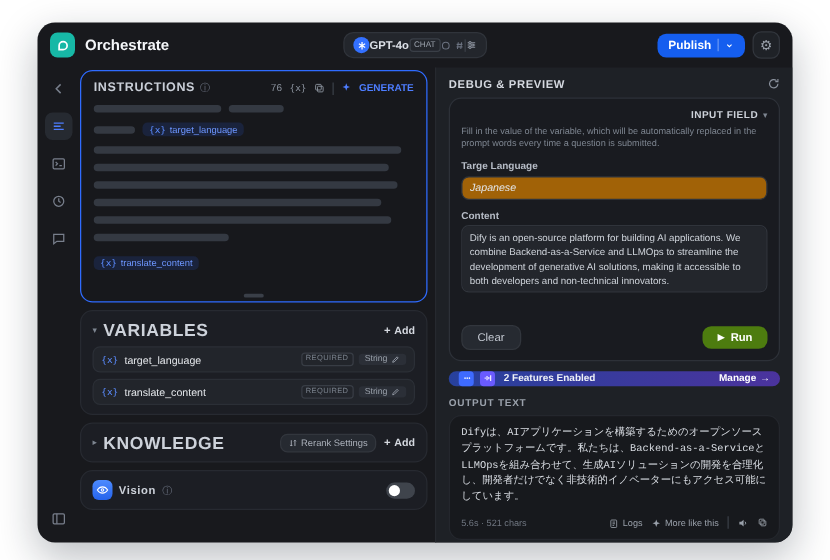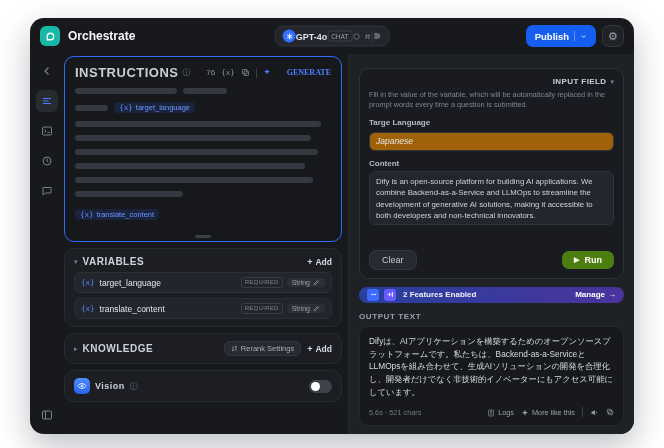--- a/index.html
+++ b/index.html
@@ -9,54 +9,54 @@
   
   .topbar { height:36px; flex:0 0 36px; display:flex; align-items:center; padding:0 10px; position:relative; }
   .logo { width:20px; height:20px; border-radius:6px; background:#17b8a6; display:flex; align-items:center; justify-content:center; margin-right:8px; }
   .app-title { color:#f4f6f9; font-size:12px; font-weight:bold; }
   .model-badge { position:absolute; left:50%; top:50%; transform:translate(-50%,-50%); display:flex; align-items:center; gap:0; background:#23262c; border:1px solid #30343b; border-radius:8px; padding:3px 7px; }
   .model-ic { width:13px; height:13px; border-radius:50%; background:#3370ff; display:flex; align-items:center; justify-content:center; }
   .model-name { color:#dde1e8; font-size:9px; font-weight:bold; }
   .mode-chip { font-size:6.5px; color:#9aa1ab; border:1px solid #3a3f47; border-radius:3px; padding:0px 3px; line-height:9px; }
   .mini-icons { display:flex; align-items:center; gap:3px; color:#6b7280; }
   .vdiv { width:1px; height:10px; background:#3a3f47; }
-  .topbar-right { margin-left:auto; display:flex; gap:6px;padding-left:30px; }
+  .topbar-right { margin-left:auto; display:flex; align-items:center; gap:6px;padding-left:30px; }
   .publish-btn { background:#155eef; color:#fff; font-size:9.5px; font-weight:bold; border:none; border-radius:7px; padding:4px 9px; display:flex; align-items:center; gap:5px; cursor:pointer; }
   .publish-btn .sep { width:1px; height:10px; background:rgba(255,255,255,.35); }
   .sq-btn { width:22px; height:22px; border-radius:7px; border:1px solid #32363d; background:#1f2227; color:#9aa1ab; font-size:11px; display:flex; align-items:center; justify-content:center; cursor:pointer; }
 
   
   .content { flex:1; display:flex; min-height:0; }
   .rail { width:34px; flex:0 0 34px; display:flex; flex-direction:column; align-items:center; padding:6px 0 8px; gap:8px; }
   .rail-ic { width:22px; height:22px; border-radius:6px; display:flex; align-items:center; justify-content:center; color:#787f8c; cursor:pointer; }
   .rail-ic.active { background:#262a31; color:#4d7dff; }
   .rail-ic svg { stroke:currentColor; }
   .rail-bottom { margin-top:auto; }
 
   .left-panel { width:284px; flex:0 0 284px; padding:2px 6px 8px 0; display:flex; flex-direction:column; gap:6px; overflow:hidden; }
 
   
   .instructions-card { border:1.5px solid #2f6bff; border-radius:10px; background:#17181c; height:186px; padding:8px 10px 10px; position:relative; overflow:hidden; }
   .instructions-card::after { content:""; position:absolute; bottom:3px; left:50%; transform:translateX(-50%); width:16px; height:3px; border-radius:2px; background:#3a3f48; }
   .card-head { display:flex; align-items:center; gap:4px; }
-  .card-title { font-size:13px; font-weight:bold; letter-spacing:.5px; color:#c9ced7; }
+  .card-title { font-size:10px; font-weight:bold; letter-spacing:.5px; color:#c9ced7; }
   .info-ic { color:#6b7280; font-size:8px; }
   .card-head-right { margin-left:auto; display:flex; align-items:center; gap:6px; color:#8a919c; font-size:8px; }
   .braces { font-family:"DejaVu Sans Mono", monospace; font-size:7.5px; }
-  .generate { color:#4d7dff; font-weight:bold; font-size:8px; display:flex; align-items:flex-start; gap:16px; cursor:pointer;font-family:Liberation Serif, serif; }
+  .generate { color:#4d7dff; font-weight:bold; font-size:8px; display:flex; align-items:flex-start; gap:6px; cursor:pointer; }
   .sk-row { display:flex; align-items:center; gap:6px; margin:8px 0; }
   .sk { height:6px; border-radius:3px; background:#343942; display:block; }
   .chip { font-size:7.5px; color:#6d96ff; background:rgba(47,107,255,.14); border-radius:4px; padding:1px 5px; white-space:nowrap; display:inline-flex; gap:3px; align-items:center; }
   .chip .braces { color:#5b8cff; }
 
   
   .section { border:1px solid #272a31; border-radius:10px; background:#1c1e24; padding:7px 9px; }
   .sec-head { display:flex; align-items:center; gap:5px; }
   .caret { color:#7d8590; font-size:7px; }
-  .sec-title { font-size:10px; font-weight:bold; letter-spacing:.5px; color:#cdd2da; }
+  .sec-title { font-size:14px; font-weight:bold; letter-spacing:.5px; color:#cdd2da; }
   .sec-right { margin-left:auto; display:flex; align-items:center; gap:6px; }
   .add-btn { color:#d5d9e0; font-size:8.5px; font-weight:bold; display:flex; gap:3px; align-items:center; cursor:pointer; }
   .add-btn .plus { font-size:9px; }
   .pill-btn { background:#262a31; border:1px solid #32363d; color:#aab0ba; border-radius:6px; font-size:7.5px; padding:2px 6px; display:flex; align-items:center; gap:3px; cursor:pointer; }
   .var-row { background:#22252b; border:1px solid #2b2f36; border-radius:6px; padding:4px 6px; display:flex; align-items:center; gap:5px; margin-top:5px; cursor:pointer; }
   .var-name { color:#e3e6ea; font-size:8.5px; }
   .var-right { margin-left:auto; display:flex; align-items:center; gap:4px; }
   .req-badge { font-size:6px; color:#7d8590; border:1px solid #383d45; border-radius:3px; padding:0 3px; line-height:9px; letter-spacing:.3px; }
   .type-badge { font-size:7px; color:#9aa1ab; background:#2b2f37; border-radius:3px; padding:1px 5px; display:flex; align-items:center; gap:3px; }
   .vision-ic { width:16px; height:16px; border-radius:5px; background:linear-gradient(180deg,#4d8bff,#2563eb); display:flex; align-items:center; justify-content:center; }
@@ -83,21 +83,21 @@
 
   .features-bar { margin-top:8px; height:21px; border-radius:8px; background:linear-gradient(90deg,rgba(47,91,255,.55),rgba(112,66,255,.55)); display:flex; align-items:center; padding:0 8px; gap:5px; }
   .feat-ic { width:12px; height:12px; border-radius:3px; display:flex; align-items:center; justify-content:center; }
   .feat-ic.b1 { background:#3e6bff; }
   .feat-ic.b2 { background:#6a5bff; }
   .features-label { color:#eef1f7; font-size:8px; font-weight:bold; margin-left:2px; }
   .manage { margin-left:auto; color:#fff; font-size:8px; font-weight:bold; display:flex; align-items:center; gap:3px; cursor:pointer; }
 
   .output-title { margin-top:9px; font-size:8px; font-weight:bold; letter-spacing:.6px; color:#9aa1ab; }
   .output-box { margin-top:5px; background:#17191d; border:1px solid #24272d; border-radius:10px; padding:8px 9px; }
-  .output-text { font-size:8.3px; line-height:1.55; color:#d8dce2; }
+  .output-text { font-size:8.3px; line-height:1.55; color:#d8dce2;font-family:Liberation Mono, monospace; }
   .output-foot { margin-top:8px; display:flex; align-items:center; }
   .stats { font-size:7.3px; color:#6f7680; }
   .foot-actions { margin-left:auto; display:flex; align-items:center; gap:7px; color:#9aa1ab; font-size:7.3px; }
   .foot-actions .act { display:flex; align-items:flex-end; gap:3px; cursor:pointer; }
   svg { display:block; }
 </style>
 </head>
 <body>
 
 <div class="window">
@@ -320,20 +320,29 @@
           <span class="sec-title" style="font-size:9px">Vision</span>
           <span class="info-ic">ⓘ</span>
           <span class="sec-right">
             <span class="toggle"></span>
           </span>
         </div>
       </div>
     </div>
 
     <div class="debug">
+      <div class="debug-head">
+        <span class="debug-title">DEBUG &amp; PREVIEW</span>
+        <span class="icon-btn">
+          <svg width="10" height="10" viewBox="0 0 24 24" fill="none" stroke="currentColor" stroke-width="2.2">
+              <path d="M20 12a8 8 0 1 1-2.8-6.1"></path>
+              <path d="M20 3v5h-5"></path>
+            </svg>
+        </span>
+      </div>
 
       <div class="input-card">
         <div class="if-head">
           <span class="if-title">INPUT FIELD</span>
           <span class="caret">▾</span>
         </div>
         <div class="if-desc">Fill in the value of the variable, which will be automatically replaced in the prompt words every time a question is submitted.</div>
 
         <div class="field-label">Targe Language</div>
         <input class="text-input" type="text" value="Japanese" style="">

